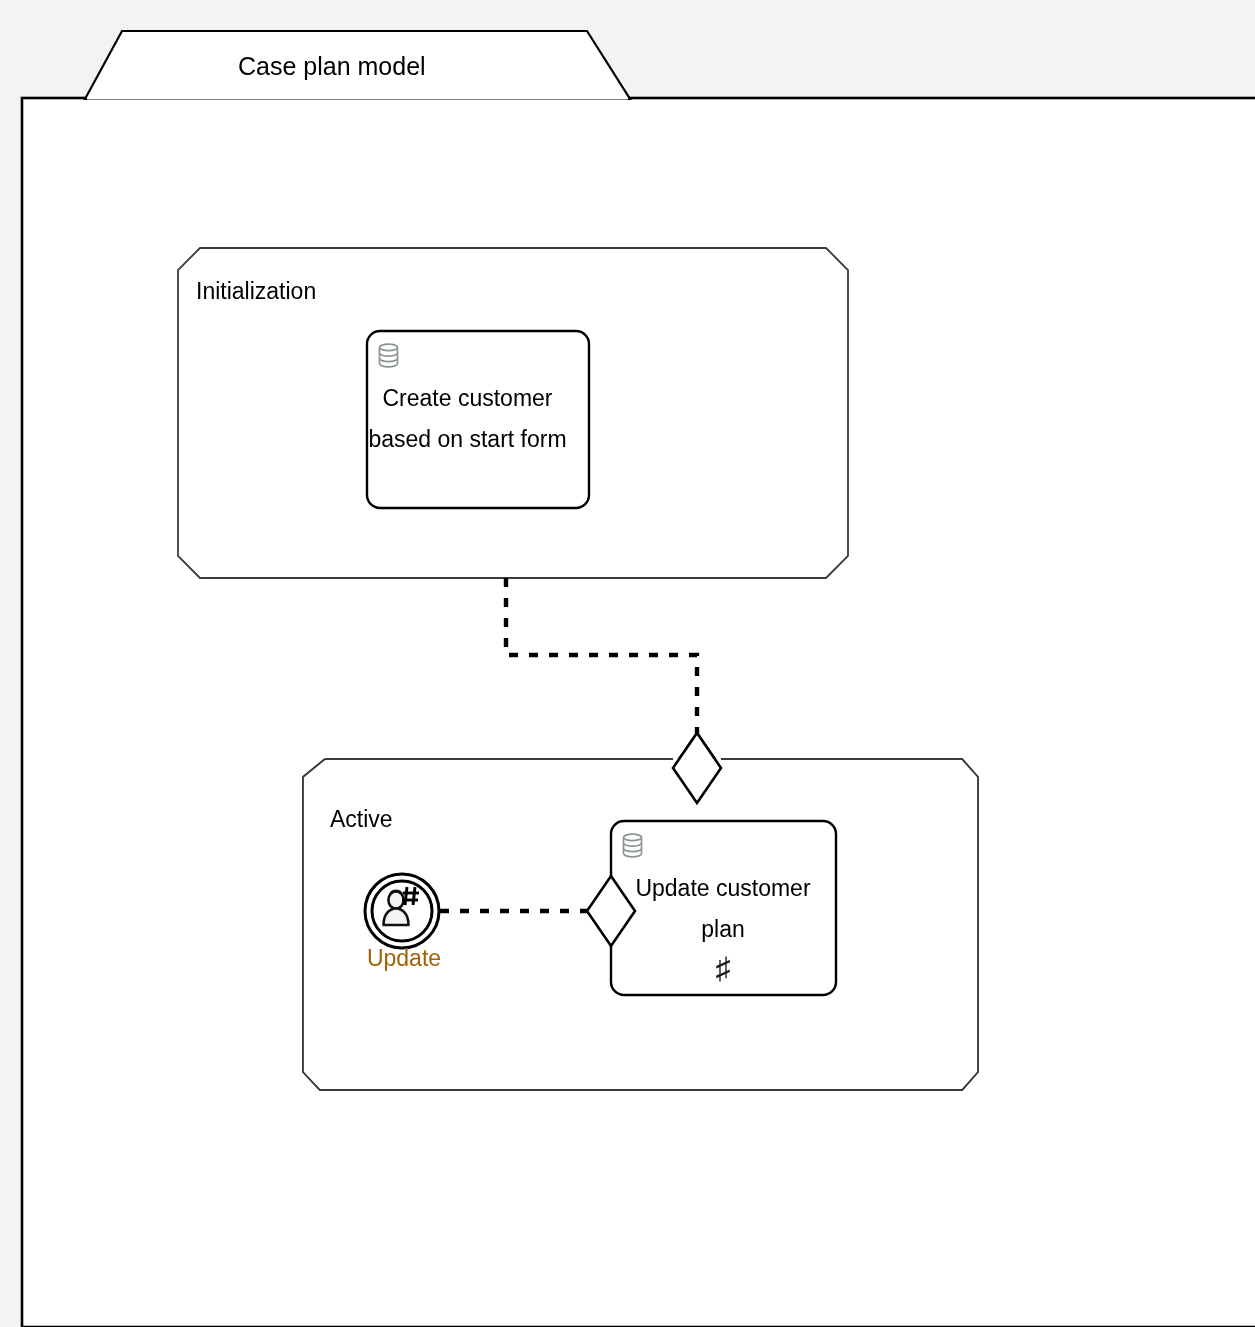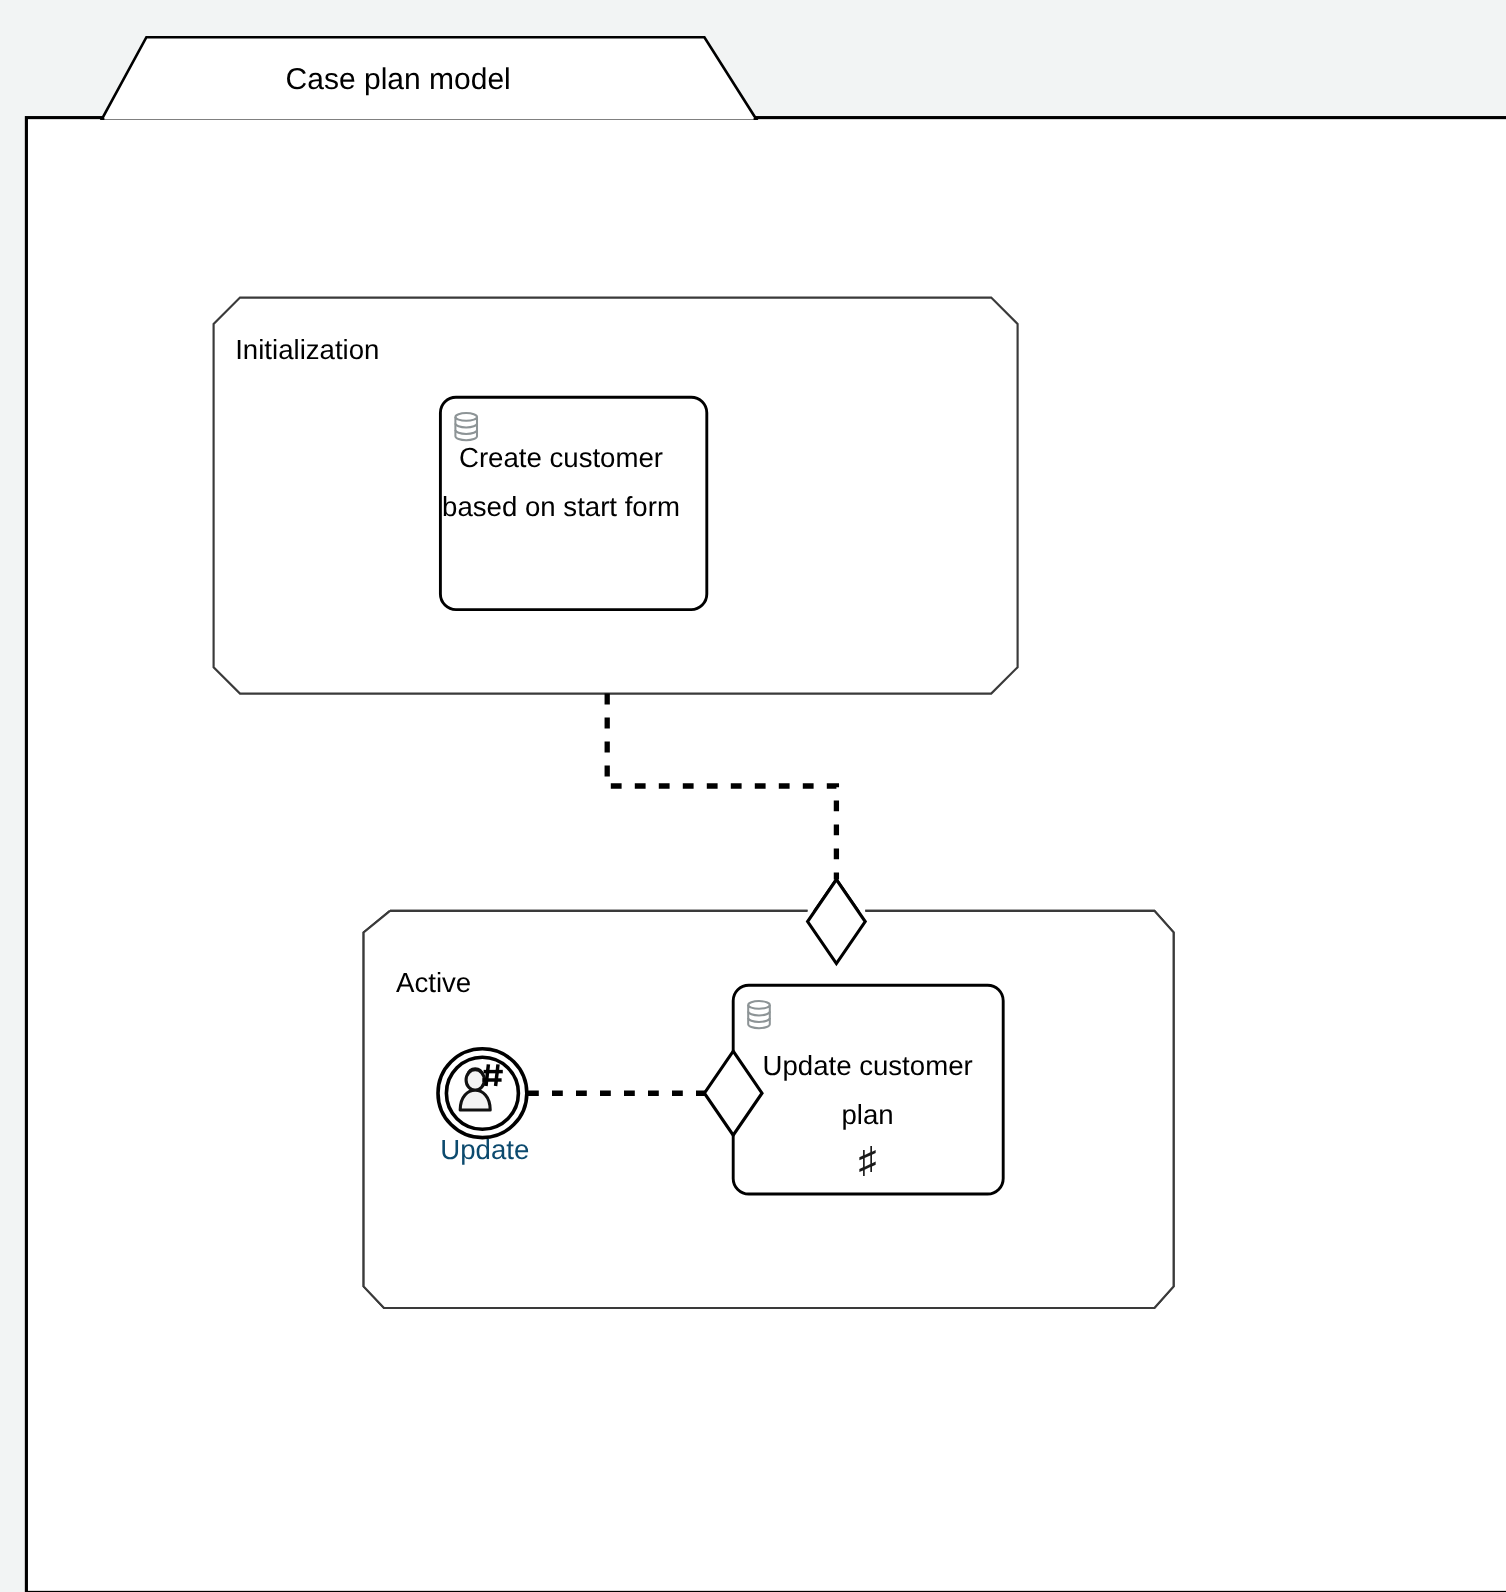--- a/index.html
+++ b/index.html
@@ -50,21 +50,21 @@
   .task-label {
     position: absolute;
     text-align: center;
     font-size: 23px;
     line-height: 41px;
     color: #000;
     pointer-events: none;
   }
   #create-customer-label {
     left: 368px;
-    top: 361px;
+    top: 378px;
     width: 199px;
   }
   #update-customer-label {
     left: 612px;
     top: 868px;
     width: 222px;
   }
   
   .repeat-marker {
     position: absolute;
@@ -80,21 +80,21 @@
     width: 222px;
   }
   
   #update-listener-label {
     font-size: 23px;
     left: 330px;
     top: 945px;
     width: 148px;
     text-align: center;
     position: absolute;
-    color: #0c4a6e;
+    color: #a16207;
   }
 </style>
 </head>
 <body>
 
 <div id="canvas">
 
   <svg id="diagram-svg" viewBox="0 0 1255 1327" xmlns="http://www.w3.org/2000/svg">
 
     <g>

